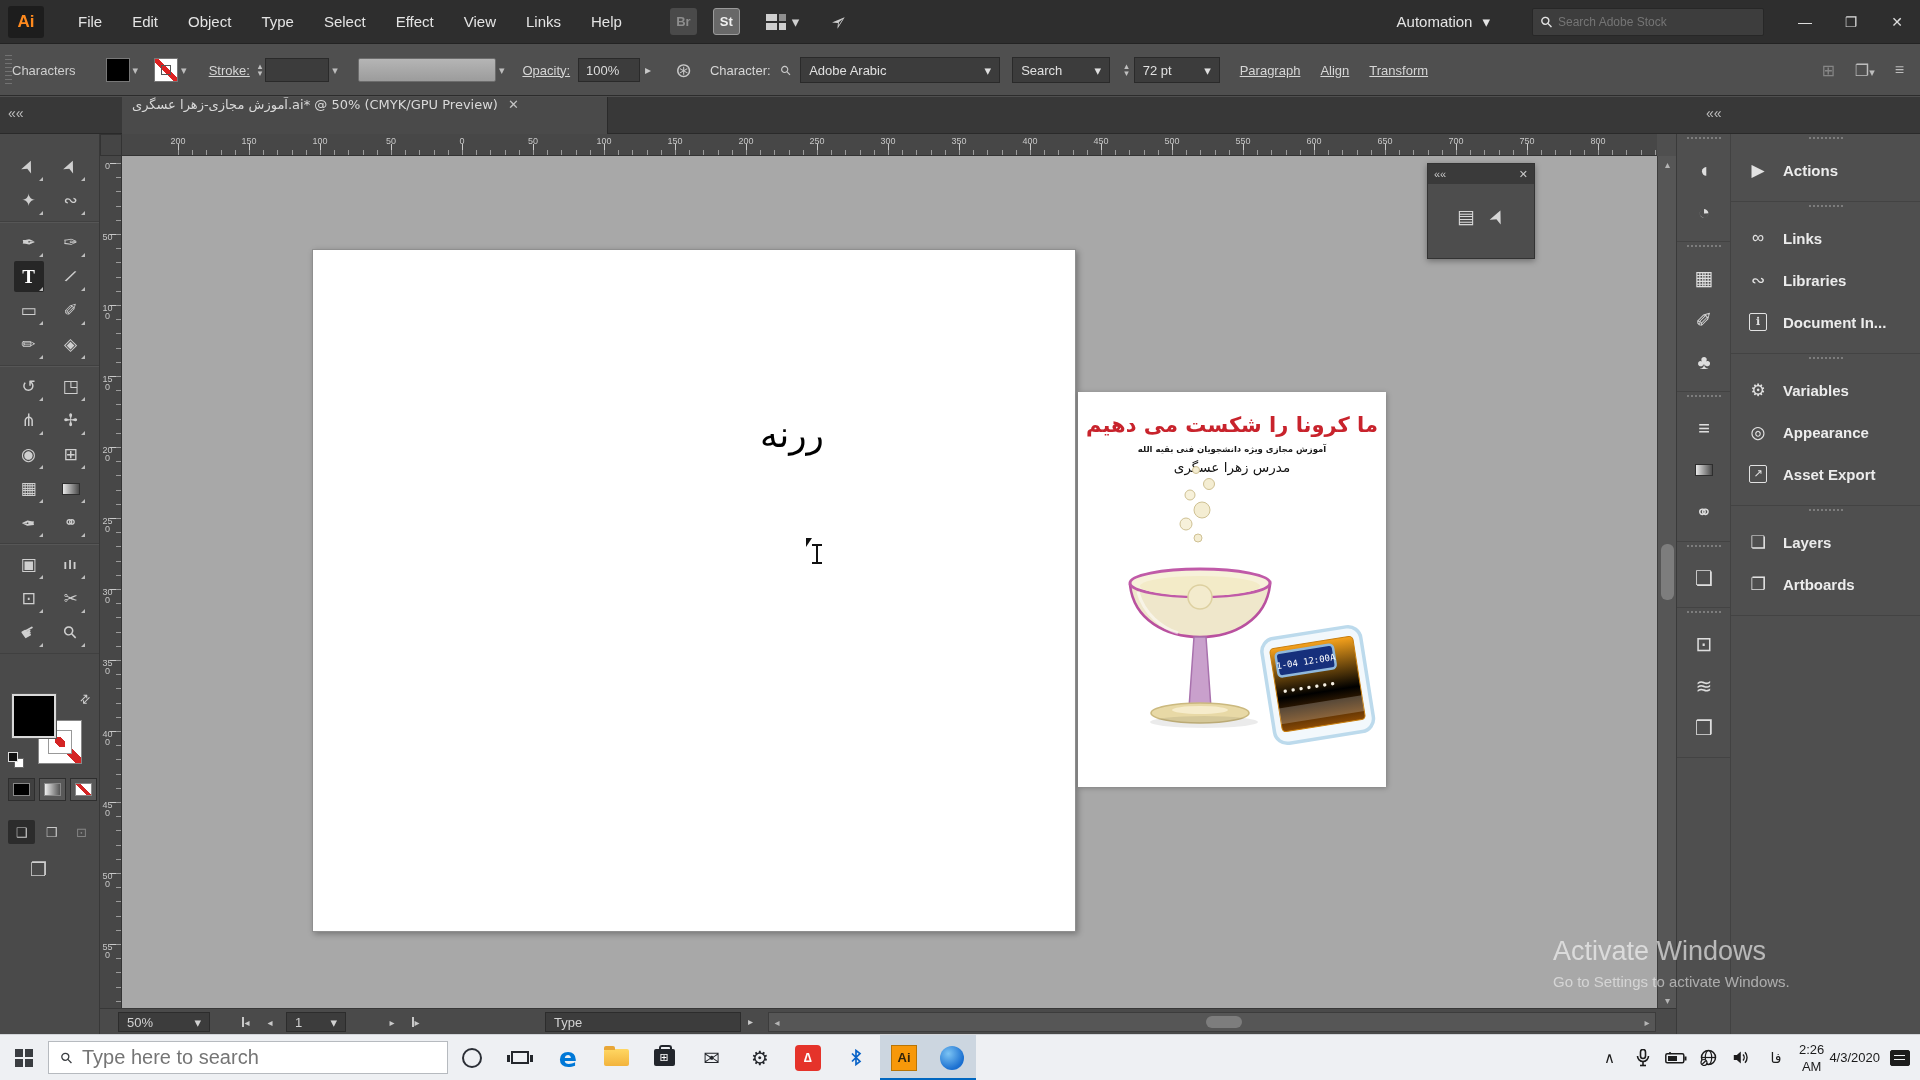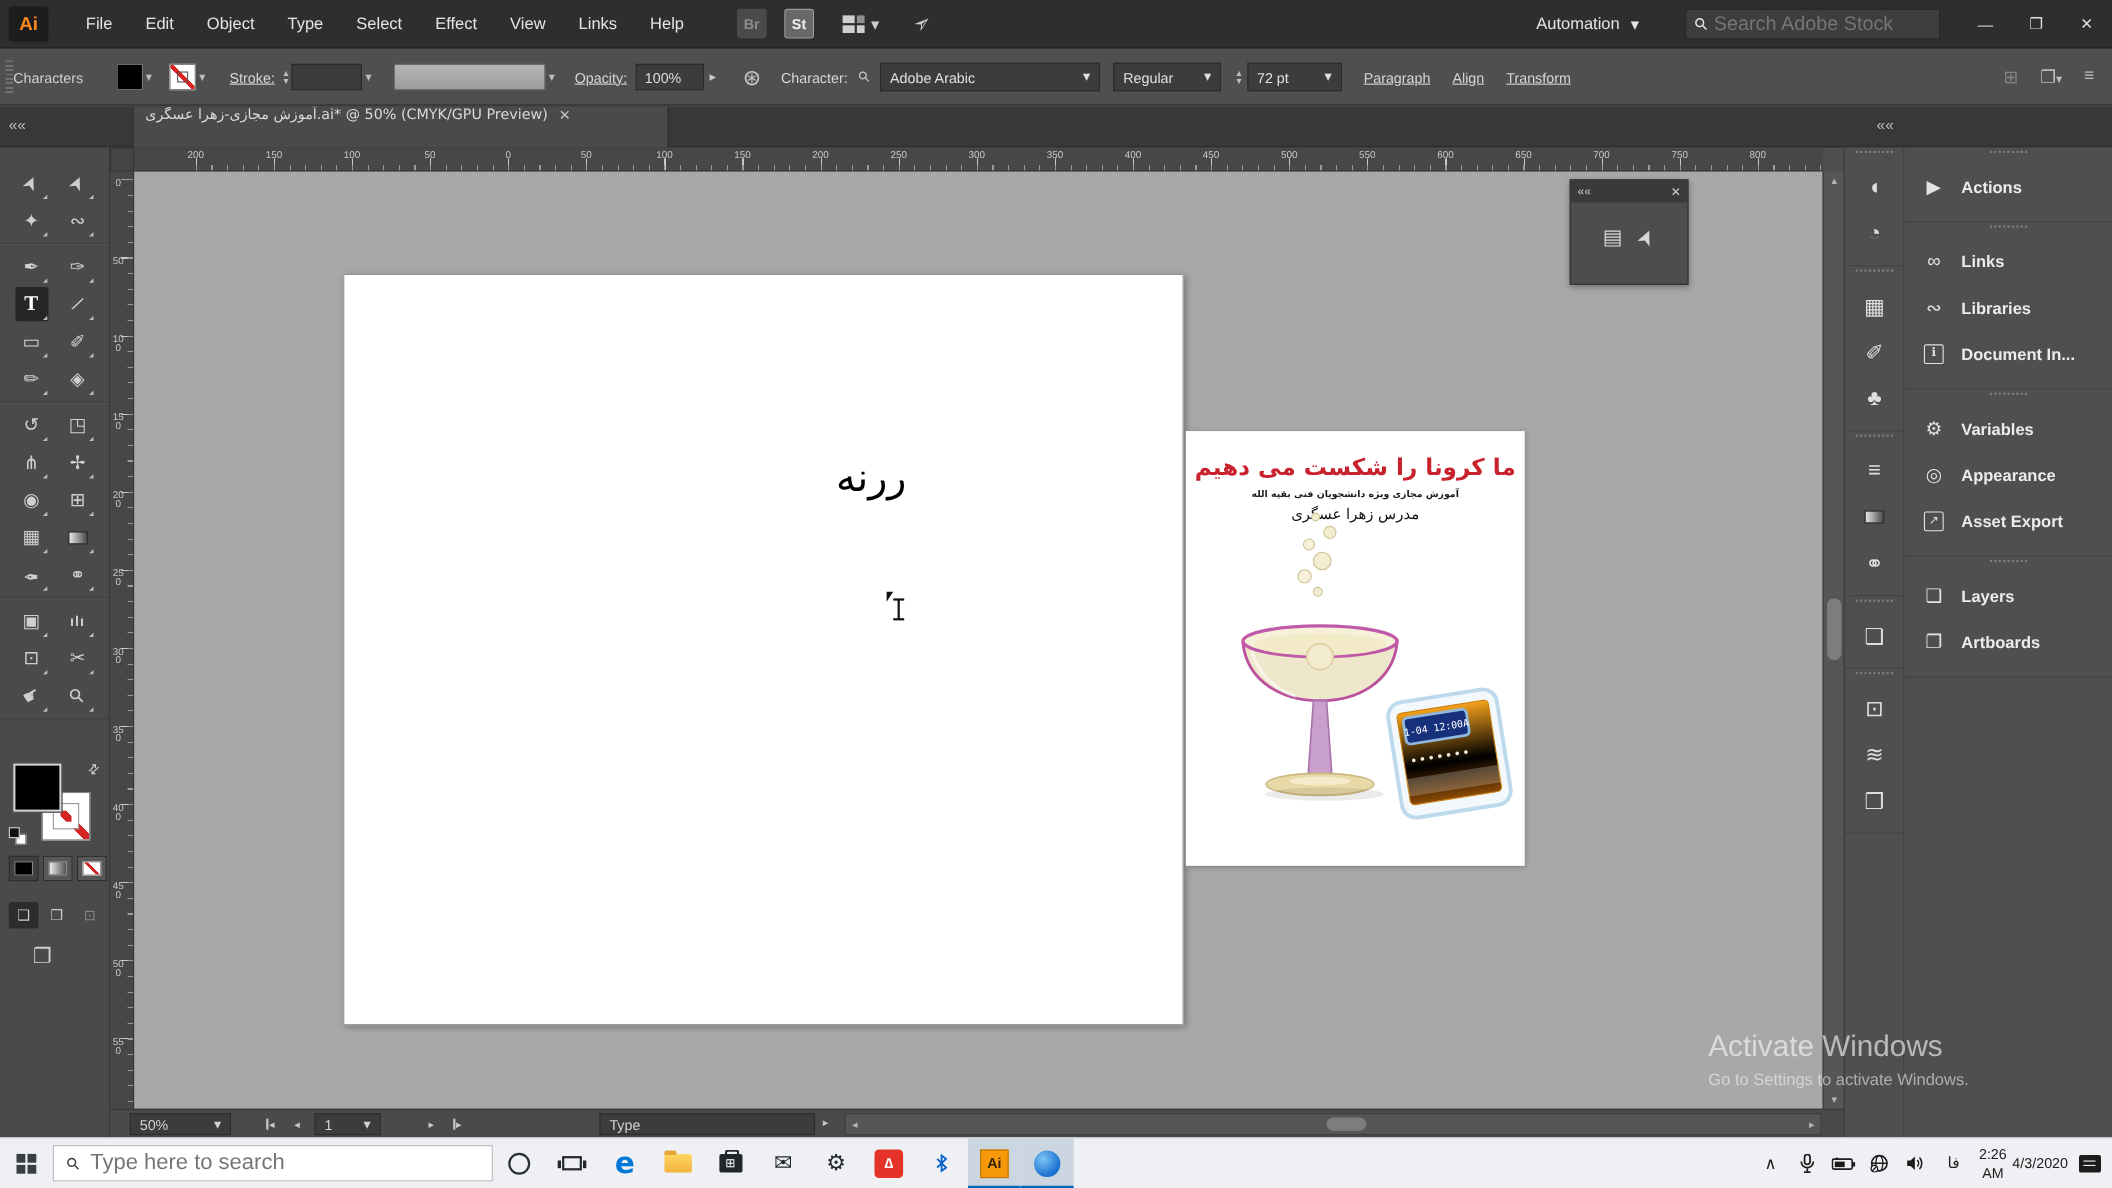--- a/index.html
+++ b/index.html
@@ -19,21 +19,21 @@
   .mb-badge.br { background:#4a4a4a; color:#8d8d8d; margin-left:48px; }
   .mb-badge.st { background:#686868; color:#f0f0f0; margin-left:16px; border:1px solid #9a9a9a; }
   #layout-sw { margin-left:26px; display:flex; align-items:center; gap:6px; color:#cfcfcf; }
   .pane-ico { width:20px; height:16px; display:grid; grid-template-columns:11px 7px; grid-template-rows:7px 7px; gap:2px; }
   .pane-ico i { background:#cfcfcf; }
   .pane-ico i:nth-child(2){ background:#8f8f8f; }
   #rocket { margin-left:32px; font-size:19px; color:#cfcfcf; }
   #workspace { margin-left:auto; display:flex; align-items:center; gap:10px; padding:6px 14px; }
   #stock-search { margin-left:28px; width:232px; height:28px; background:#3d3d3d; border:1px solid #272727;
                   border-radius:2px; display:flex; align-items:center; padding:0 8px; gap:6px; }
-  #stock-search input { background:transparent; border:none; outline:none; color:#a5a5a5; font-size:18px; width:180px;
+  #stock-search input { background:transparent; border:none; outline:none; color:#a5a5a5; font-size:12px; width:180px;
                         font-family:"Liberation Sans",sans-serif; }
   #win-btns { display:flex; gap:0; margin-left:18px; }
   #win-btns .wbtn { width:46px; height:44px; display:flex; align-items:center; justify-content:center; font-size:14px; color:#dcdcdc; }
 
   
   #controlbar { position:absolute; left:0; top:45px; width:1920px; height:51px; background:#4f4f4f;
                 border-bottom:1px solid #2c2c2c; display:flex; align-items:center; color:#d6d6d6; font-size:13px; }
   .drag-dots { width:7px; height:30px; margin-left:5px;
                background:repeating-linear-gradient(#8a8a8a 0 1.5px, transparent 1.5px 4px); opacity:.6; }
   #cb-characters { color:#cfcfcf; }
@@ -302,21 +302,21 @@
     <span class="field" id="opacity-f">100%</span>
     <span class="flyout ic-chev-right" data-icon="chev-right">▸</span>
     <span id="wheel" data-icon="wheel" class="ic-wheel">⊛</span>
     <span id="cb-character">Character:</span>
     <span class="ic-search" style="margin-left:10px;color:#c9c9c9" data-icon="search">⚲</span>
     <span class="dd" id="font-dd">
       <span>Adobe Arabic</span>
       <span data-icon="chev-down" class="ic-chev-down">▾</span>
     </span>
     <span class="dd" id="style-dd">
-      <span>Regular</span>
+      <span>Search</span>
       <span data-icon="chev-down" class="ic-chev-down">▾</span>
     </span>
     <span class="stepper" style="margin-left:14px">
       <span data-icon="chev-up" class="ic-chev-up">▴</span>
       <span data-icon="chev-down" class="ic-chev-down">▾</span>
     </span>
     <span class="dd" id="size-dd">
       <span>72 pt</span>
       <span data-icon="chev-down" class="ic-chev-down">▾</span>
     </span>

